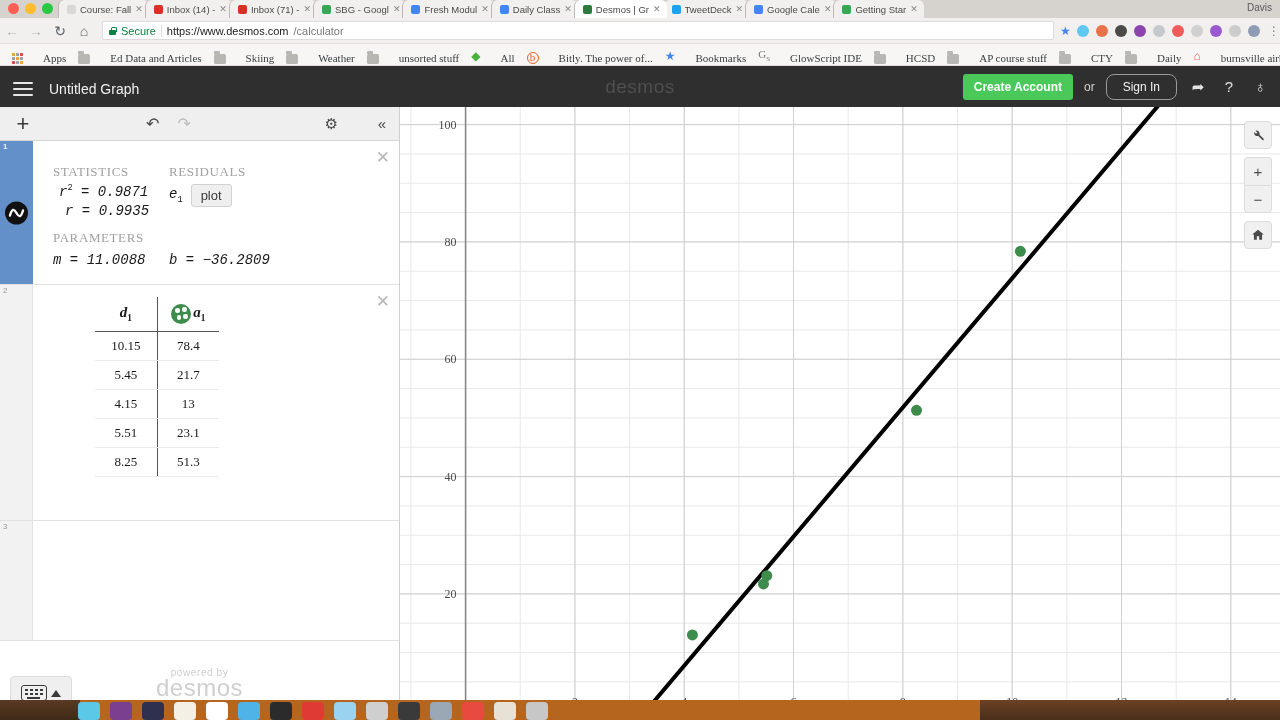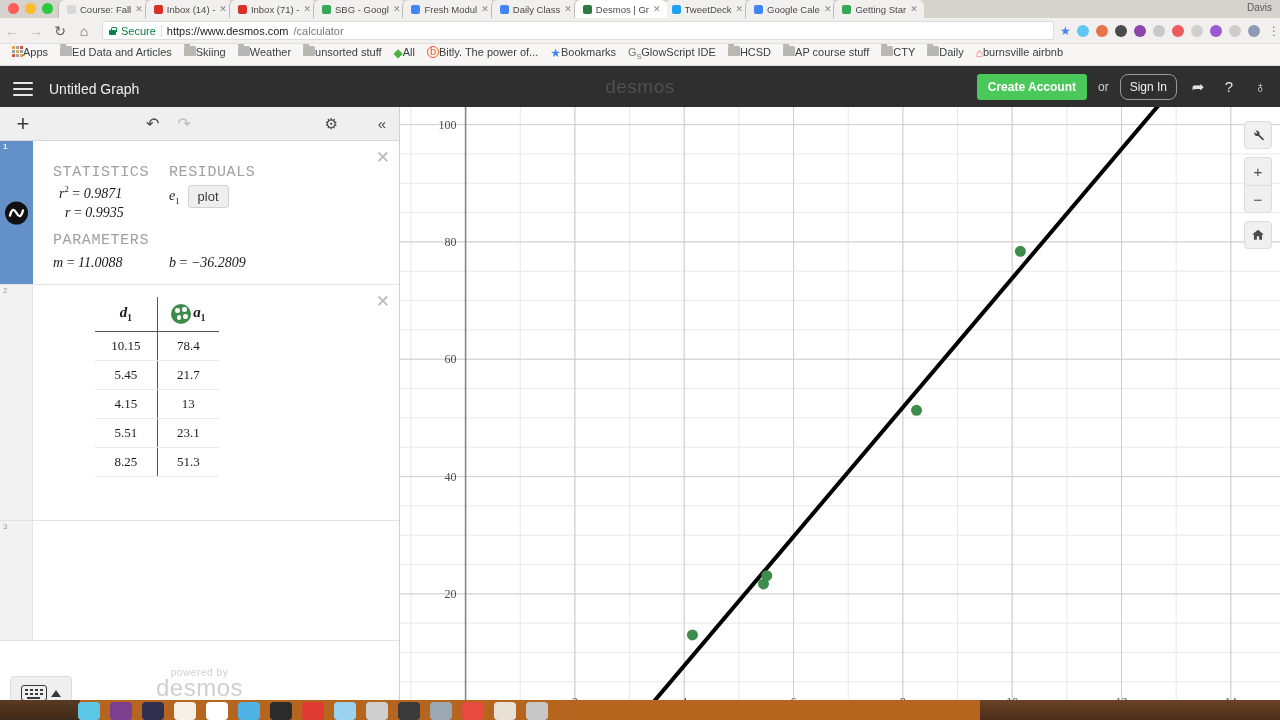--- a/index.html
+++ b/index.html
@@ -59,21 +59,21 @@
   .extbar{ display:flex; align-items:center; gap:7px; padding-right:8px; }
   .ext{ width:12px;height:12px;border-radius:50%; }
   .kebab{ font-size:12px; color:#7a7a7a; letter-spacing:0; }
 
   .bookbar{
     position:absolute; left:0; top:44px; width:1280px; height:22px;
     background:#f7f6f5; display:flex; align-items:center; gap:0;
     font-size:11px; color:#3c4043; border-bottom:1px solid #e0ddda;
     padding-left:6px; overflow:hidden; white-space:nowrap;
   }
-  .bm{ display:flex; align-items:flex-start; gap:0; padding:0 6px; height:18px; }
+  .bm{ display:flex; align-items:flex-end; gap:20px; padding:0 6px; height:18px;font-family:Liberation Serif, serif; }
   .bm .flabel{ font-size:11px; color:#3c4043; }
   .folder{
     width:12px;height:10px;background:#b9b7b4;border-radius:1.5px; position:relative; flex:0 0 auto;
   }
   .folder:before{content:"";position:absolute;top:-2.5px;left:0;width:6px;height:3px;background:#b9b7b4;border-radius:1px 1px 0 0;}
   .apps-grid{ width:11px;height:11px; display:grid; grid-template-columns:repeat(3,1fr); gap:1px; }
   .apps-grid i{ background:#9aa0a6; border-radius:0.5px; display:block; }
   .apps-grid i:nth-child(1),.apps-grid i:nth-child(5),.apps-grid i:nth-child(9){background:#e8a33d;}
   .apps-grid i:nth-child(3),.apps-grid i:nth-child(7){background:#d94f3d;}
 
@@ -93,21 +93,21 @@
     pointer-events:none;
   }
   .hdr-right{ position:absolute; right:10px; top:0; height:41px; display:flex; align-items:center; gap:11px; }
   .btn-create{
     background:#4bc85a; color:#fff; font-size:12px; font-weight:bold;
     border:none; border-radius:3px; padding:6px 11px; cursor:pointer;
   }
   .or{ color:#cfcfcf; font-size:12px; }
   .btn-signin{
     background:transparent; color:#f0f0f0; font-size:12px;
-    border:1px solid #9a9a9a; border-radius:8px; padding:5px 9px; cursor:pointer;
+    border:1px solid #9a9a9a; border-radius:8px; padding:5px 16px; cursor:pointer;
   }
   .hicon{ color:#e2e2e2; font-size:15px; width:20px; text-align:center; cursor:pointer; }
 
   
   .exp-panel{
     position:absolute; left:0; top:41px; width:400px; height:613px;
     background:#fff; border-right:1px solid #d0d0d0; overflow:hidden;
   }
   .exp-toolbar{
     position:absolute; left:0; top:0; width:400px; height:34px;
@@ -135,24 +135,24 @@
     display:flex;align-items:center;justify-content:center;
   }
   .rowbody{ margin-left:33px; padding:12px 16px 14px 20px; position:relative; min-height:40px; }
   .rowclose{
     position:absolute; right:10px; top:8px; font-size:17px; color:#b9b9b9; cursor:pointer; line-height:1;
   }
   .mathline{ font-family:"Liberation Serif", serif; font-style:italic; font-size:17px; color:#1a1a1a; }
   .mathline .op{ font-style:normal; }
   sub{ font-size:0.62em; font-style:normal; }
   sup{ font-size:0.62em; font-style:normal; }
-  .seclabel{ font-size:15px; color:#a0a0a0; letter-spacing:0.6px; margin-top:11px; font-family:Liberation Mono, monospace;}
+  .seclabel{ font-size:13px; color:#a0a0a0; letter-spacing:0.6px; margin-top:11px; font-family:Liberation Serif, serif;}
   .statgrid{ display:flex; }
   .statcol{ width:116px; }
-  .statval{ font-family:Liberation Serif, serif; font-style:italic; font-size:14px; color:#1a1a1a; margin-top:3px; }
+  .statval{ font-family:Liberation Mono, monospace; font-style:italic; font-size:14px; color:#1a1a1a; margin-top:3px; }
   .statval .eq{ font-style:normal; }
   .resid{ display:flex; align-items:center; gap:8px; margin-top:4px; }
   .plotbtn{
     background:#efefef; border:1px solid #d2d2d2; border-radius:3px;
     font-size:13px; color:#3a3a3a; padding:3px 9px; cursor:pointer;
     font-family:"Liberation Sans", sans-serif;
   }
   .paramrow{ display:flex; margin-top:3px; }
   .paramrow .pc{ width:116px; }
 

